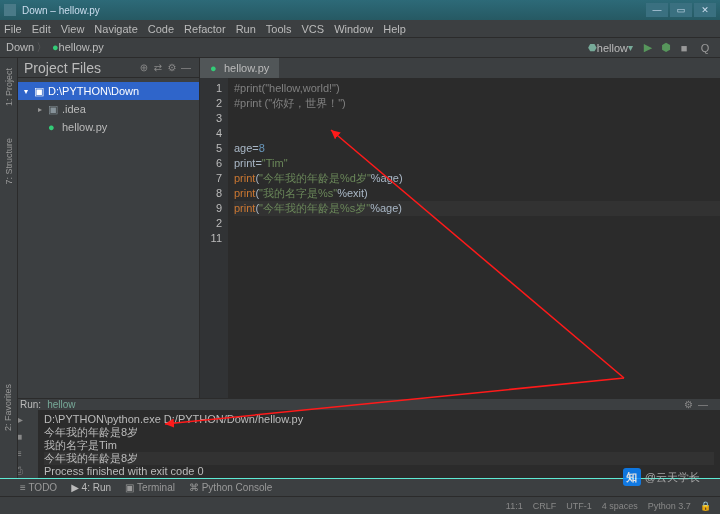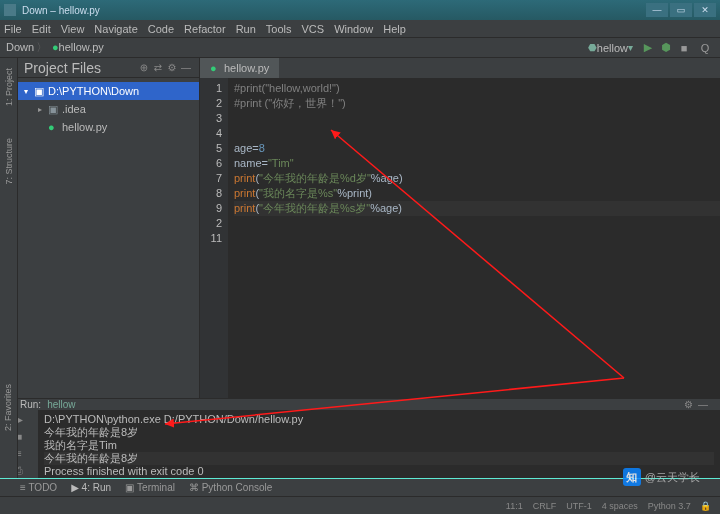--- a/index.html
+++ b/index.html
@@ -165,23 +165,23 @@
           <div>9</div>
           <div>2</div>
           <div>11</div>
       </div>
       <div class="lines">
         <div class="ln"><span class="cmt">#print(</span><span class="cmt">"hellow,world!"</span><span class="cmt">)</span></div>
         <div class="ln"><span class="cmt">#print ("你好，世界！")</span></div>
         <div class="ln"></div>
         <div class="ln"></div>
         <div class="ln"><span class="var">age=</span><span class="num">8</span></div>
-        <div class="ln"><span class="var">name=</span><span class="str">"Tim"</span></div>
+        <div class="ln"><span class="var">print=</span><span class="str">"Tim"</span></div>
         <div class="ln"><span class="kw">print</span><span class="var">(</span><span class="str">"今年我的年龄是%d岁"</span><span class="var">%age)</span></div>
-        <div class="ln"><span class="kw">print</span><span class="var">(</span><span class="str">"我的名字是%s"</span><span class="var">%print)</span></div>
+        <div class="ln"><span class="kw">print</span><span class="var">(</span><span class="str">"我的名字是%s"</span><span class="var">%exit)</span></div>
         <div class="ln hl"><span class="kw">print</span><span class="var">(</span><span class="str">"今年我的年龄是%s岁"</span><span class="var">%age)</span></div>
         <div class="ln"></div>
       </div>
     </div>
   </div>
 </div>
 
 <div class="runpane">
   <div class="runhdr">
     <span class="lbl">Run:</span>

